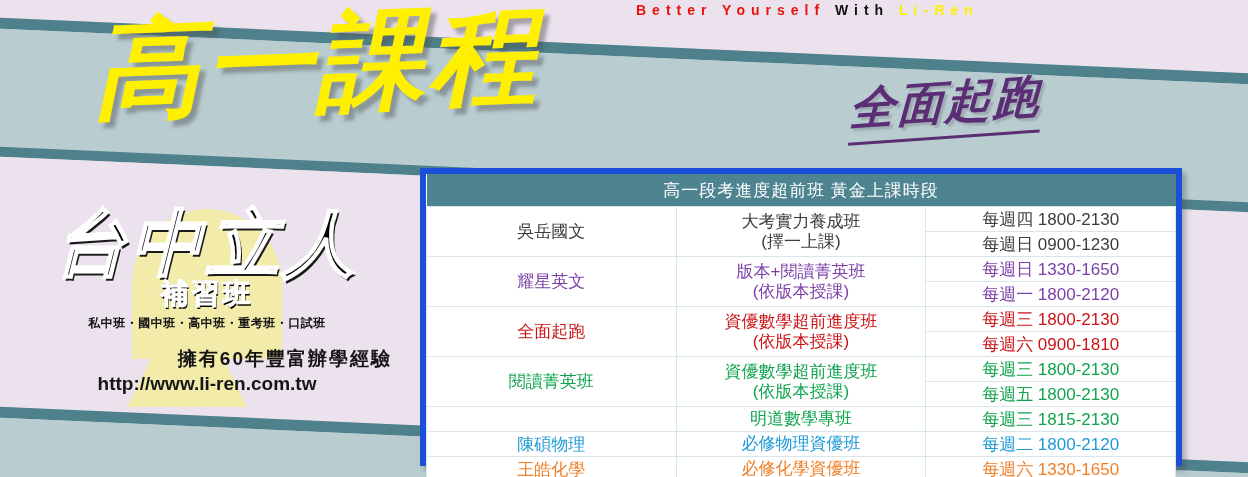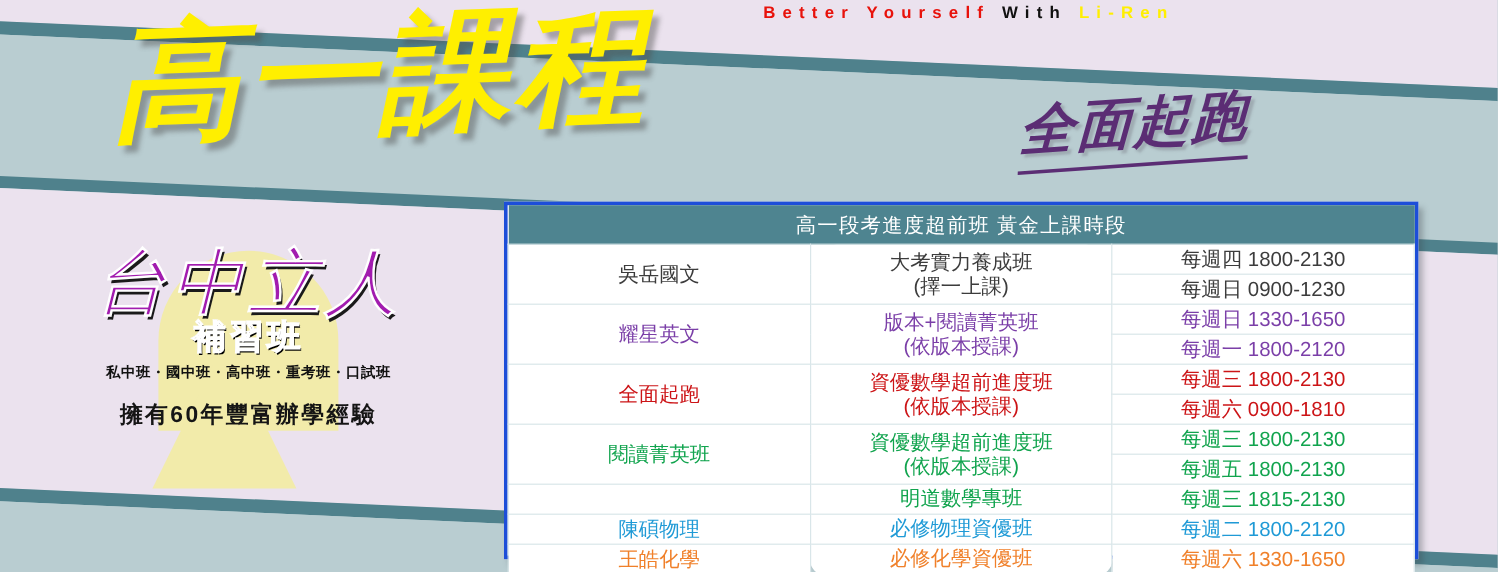--- a/index.html
+++ b/index.html
@@ -91,74 +91,74 @@
     border-radius:50% 50% 0 0;background:#f2ebaa;
   }
   #logo-tri{
     position:absolute;left:105px;top:80px;width:0;height:0;
     border-left:60px solid transparent;border-right:60px solid transparent;
     border-bottom:122px solid #f2ebaa;
   }
   #logo-main{
     position:relative;z-index:2;
     font-family:"DejaVu Serif","Liberation Serif",serif;
-    font-size:60px;font-weight:normal;font-style:italic;
-    color:#a21caf;letter-spacing:4px;
+    font-size:72px;font-weight:bold;font-style:italic;
+    color:#000000;letter-spacing:4px;
     -webkit-text-stroke:2px #ffffff;
     text-shadow:2px 3px 0 #1a1a1a;
     line-height:1.05;white-space:nowrap;
   }
   #logo-sub{
     position:relative;z-index:2;margin-top:-6px;
     font-family:"DejaVu Serif","Liberation Serif",serif;
     font-size:28px;font-weight:bold;color:#111;
     letter-spacing:3px;
     -webkit-text-stroke:1px #ffffff;
     text-shadow:1px 2px 0 #000;
   }
   #logo-classes{
     position:relative;z-index:2;margin-top:2px;
     font-size:12px;font-weight:bold;color:#111;letter-spacing:.5px;
     white-space:nowrap;
     font-family:Liberation Serif, serif;
   }
   #logo-exp{
     position:relative;z-index:2;margin-top:14px;
-    font-size:19px;font-weight:bold;color:#151515;letter-spacing:2px;
+    font-size:19px;font-weight:bold;color:#151515;letter-spacing:2px;text-align:right;
   }
   #logo-url{
     position:relative;z-index:2;margin-top:1px;
     font-size:19px;font-weight:bold;color:#151515;letter-spacing:0px;
   }
 
   
   #table-wrap{
     position:absolute;left:420px;top:168px;width:762px;height:298px;
     z-index:25;
-    border:3px solid #1d4ed8;
+    border:6px solid #1d4ed8;
     background:#ffffff;
     box-shadow:4px 5px 5px rgba(60,70,75,.35);
     box-sizing:border-box;
   }
   table#schedule{border-collapse:collapse;width:100%;height:100%;table-layout:fixed;}
   #schedule th{
     background:#4e8490;color:#ffffff;font-weight:normal;
     font-size:17px;height:30px;letter-spacing:1px;
     border:none;
   }
   #schedule td{
     border:1px solid #d9e6e9;
     text-align:center;vertical-align:middle;
     font-size:17px;
     background:#ffffff;
     padding:0;
     height:24px;
   }
   td.c-name{width:130px;font-size:18px;border-right:1px solid #c8dade;}
-  td.c-course{width:265px;line-height:1.12;border-right:1px solid #c8dade;border-radius:22px;}
+  td.c-course{width:265px;line-height:1.12;border-right:1px solid #c8dade;}
   td.c-time{font-size:18px;}
   .sub{display:block;}
   .k-black{color:#3c3c3c;}
   .k-purple{color:#7b3fa8;}
   .k-red{color:#cc1417;}
   .k-green{color:#11a44e;}
   .k-blue{color:#1f9ad6;margin-top:24px;}
   .k-orange{color:#f0802a;}
 </style>
 </head>
@@ -183,20 +183,21 @@
   <div id="headline">高一課程</div>
   <div id="subheadline">全面起跑</div>
 
   <div id="logo">
     <div id="logo-sun"></div>
     <div id="logo-tri"></div>
     <div id="logo-main">台中立人</div>
     <div id="logo-sub">補習班</div>
     <div id="logo-classes">私中班・國中班・高中班・重考班・口試班</div>
     <div id="logo-exp">擁有60年豐富辦學經驗</div>
+    <div id="logo-url">http://www.li-ren.com.tw</div>
   </div>
 
   <div id="table-wrap">
     <table id="schedule">
       <thead>
         <tr>
           <th colspan="3">高一段考進度超前班  黃金上課時段</th>
         </tr>
       </thead>
       <tbody id="schedule-body">

